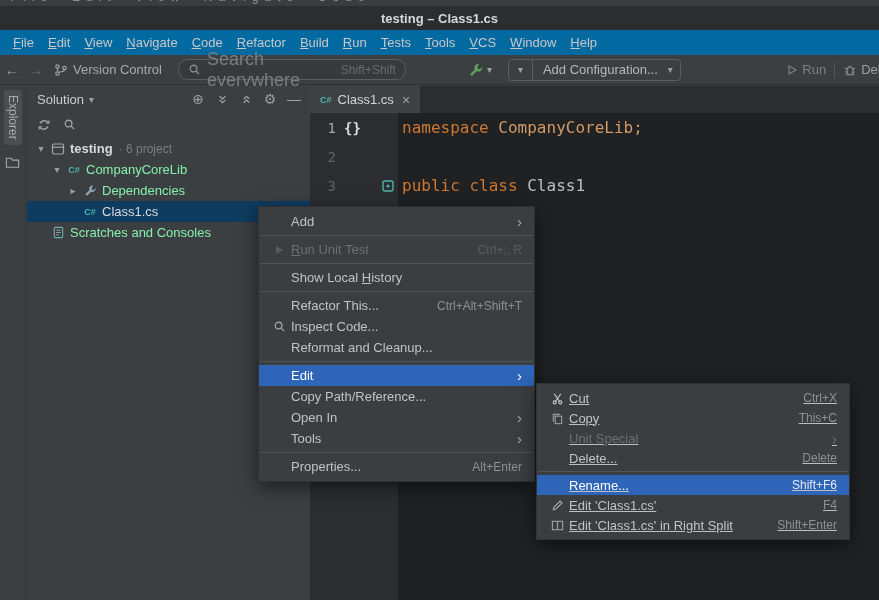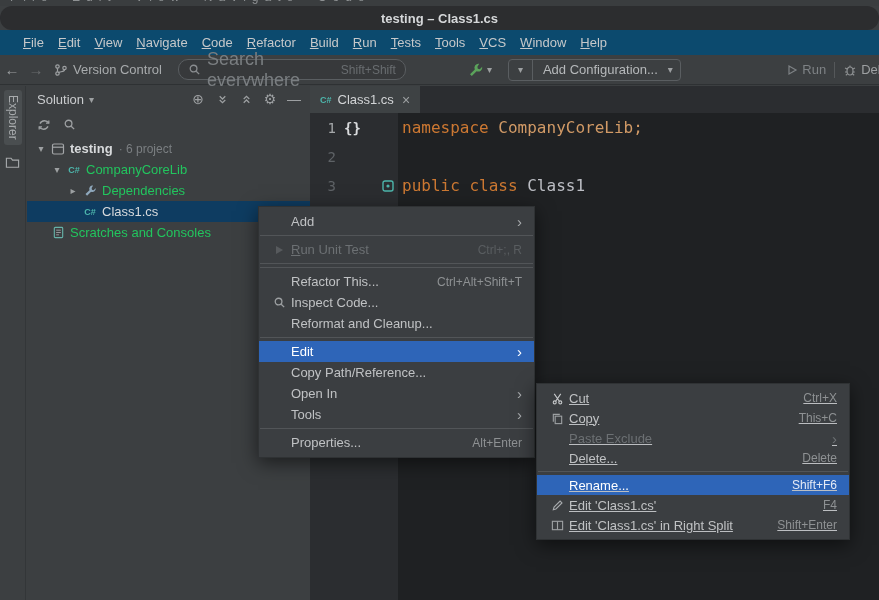--- a/index.html
+++ b/index.html
@@ -8,25 +8,25 @@
   }
   *{box-sizing:border-box;}
   body{margin:0;background:#1a1a1a;font-family:"Liberation Sans","DejaVu Sans",sans-serif;}
   .screen{position:relative;width:879px;height:600px;background:#3C3F41;overflow:hidden;color:#BCBEC1;}
 
   
   .top-clip{position:absolute;top:0;left:0;right:0;height:6px;background:#3A3D3F;overflow:hidden;}
   .top-clip span{position:absolute;top:-10px;left:10px;font-size:12px;color:#8E9193;letter-spacing:6px;white-space:pre;}
 
   
-  .title-bar{position:absolute;top:6px;left:0;right:0;height:24px;background:#2C2D2F;display:flex;align-items:center;justify-content:center;border-radius:12px;}
+  .title-bar{position:absolute;top:6px;left:0;right:0;height:24px;background:#2C2D2F;display:flex;align-items:center;justify-content:center;}
   .title{font-size:13px;font-weight:bold;color:#D6D8DA;}
 
   
-  .menu-bar{position:absolute;top:30px;left:0;right:0;height:25px;background:#0c4a6e;display:flex;align-items:center;padding-left:16px;}
+  .menu-bar{position:absolute;top:30px;left:0;right:0;height:25px;background:#0369a1;display:flex;align-items:center;padding-left:6px;}
   .mb-item{padding:0 7px;font-size:13px;color:#C6C8CA;cursor:default;}
   .mb-item u{text-decoration:underline;}
 
   
   .toolbar{position:absolute;top:55px;left:0;right:0;height:30px;background:#3C3F41;border-bottom:1px solid #2E3133;display:flex;align-items:center;}
   .tb-arrow{width:24px;text-align:center;color:#9DA0A2;font-size:15px;}
   .dim{opacity:.45;}
   .vc{display:flex;align-items:center;gap:5px;margin-left:6px;color:#A8ABAD;font-size:13px;}
   .search-pill{margin-left:16px;width:228px;height:21px;border:1px solid #5A5E61;border-radius:10px;background:#37393B;display:flex;align-items:center;padding:0 9px;gap:6px;}
   .search-pill .ph{color:#7A7E81;font-size:18px;flex:1;}
@@ -56,21 +56,21 @@
   .panel-header{height:26px;display:flex;align-items:center;padding:0 4px 0 10px;font-size:13px;color:#CACCCE;}
   .hd-chev{margin-left:5px;font-size:10px;color:#9DA0A2;}
   .hd-icons{margin-left:auto;display:flex;align-items:center;}
   .hd-ic{width:24px;text-align:center;color:#9DA0A2;font-size:14px;display:flex;justify-content:center;align-items:center;height:22px;}
   .panel-row2{height:25px;display:flex;align-items:center;padding-left:10px;gap:12px;}
   #tree{margin-top:1px;}
   .trow{height:21px;display:flex;align-items:center;font-size:13px;}
   .trow.sel{background:var(--sel-tree);}
   .tchev{width:16px;text-align:center;color:#9DA0A2;font-size:10px;flex:none;}
   .ticon{width:18px;display:flex;justify-content:center;align-items:center;flex:none;}
-  .tlabel{margin-left:3px;color:#22c55e;white-space:nowrap;}
+  .tlabel{margin-left:3px;color:#86efac;white-space:nowrap;}
   .tlabel.bold{font-weight:bold;color:#D8DADC;}
   .trow.sel .tlabel{color:#D8DADC;}
   .tmeta{margin-left:6px;color:#7B7F82;font-size:12px;white-space:nowrap;}
   .csic{font-size:9px;font-weight:bold;color:var(--csharp);letter-spacing:0;}
 
   
   .editor{position:absolute;left:310px;top:86px;right:0;bottom:0;background:#1F2123;}
   .tab-bar{height:27px;background:#2B2D30;display:flex;align-items:center;}
   .tab{height:27px;display:flex;align-items:center;gap:6px;padding:0 10px;background:#3E4244;color:#D2D4D6;font-size:13px;}
   .tab .close{color:#9DA0A2;font-size:14px;margin-left:2px;}
@@ -321,20 +321,24 @@
       <div class="mi dis">
         <span class="mic">
           <svg width="12" height="12" viewBox="0 0 12 12">
             <path d="M3 2l7 4-7 4z" fill="#6E7275"></path>
           </svg>
         </span>
         <span class="mlbl"><span class="mn">R</span>un Unit Test</span>
         <span class="msc">Ctrl+;, R</span>
       </div>
       <div class="msep"></div>
+      <div class="mi">
+        <span class="mic"></span>
+        <span class="mlbl">Show Local <span class="mn">H</span>istory</span>
+      </div>
       <div class="msep"></div>
       <div class="mi">
         <span class="mic"></span>
         <span class="mlbl">Refactor This...</span>
         <span class="msc">Ctrl+Alt+Shift+T</span>
       </div>
       <div class="mi">
         <span class="mic">
           <svg width="13" height="13" viewBox="0 0 14 14">
             <circle cx="6" cy="6" r="3.6" fill="none" stroke="#9DA0A2" stroke-width="1.4"></circle>
@@ -391,21 +395,21 @@
           <svg width="13" height="13" viewBox="0 0 14 14">
             <rect x="4.5" y="4.5" width="7" height="8" fill="none" stroke="#9DA0A2" stroke-width="1.2"></rect>
             <path d="M9.5 2.5h-7v8" fill="none" stroke="#9DA0A2" stroke-width="1.2"></path>
           </svg>
         </span>
         <span class="mlbl">Copy</span>
         <span class="msc">This+C</span>
       </div>
       <div class="mi dis">
         <span class="mic"></span>
-        <span class="mlbl">Paste Exclude</span>
+        <span class="mlbl">Unit Special</span>
         <span class="marrow">›</span>
       </div>
       <div class="mi">
         <span class="mic"></span>
         <span class="mlbl">Delete...</span>
         <span class="msc">Delete</span>
       </div>
       <div class="msep"></div>
       <div class="mi hl">
         <span class="mic"></span>

